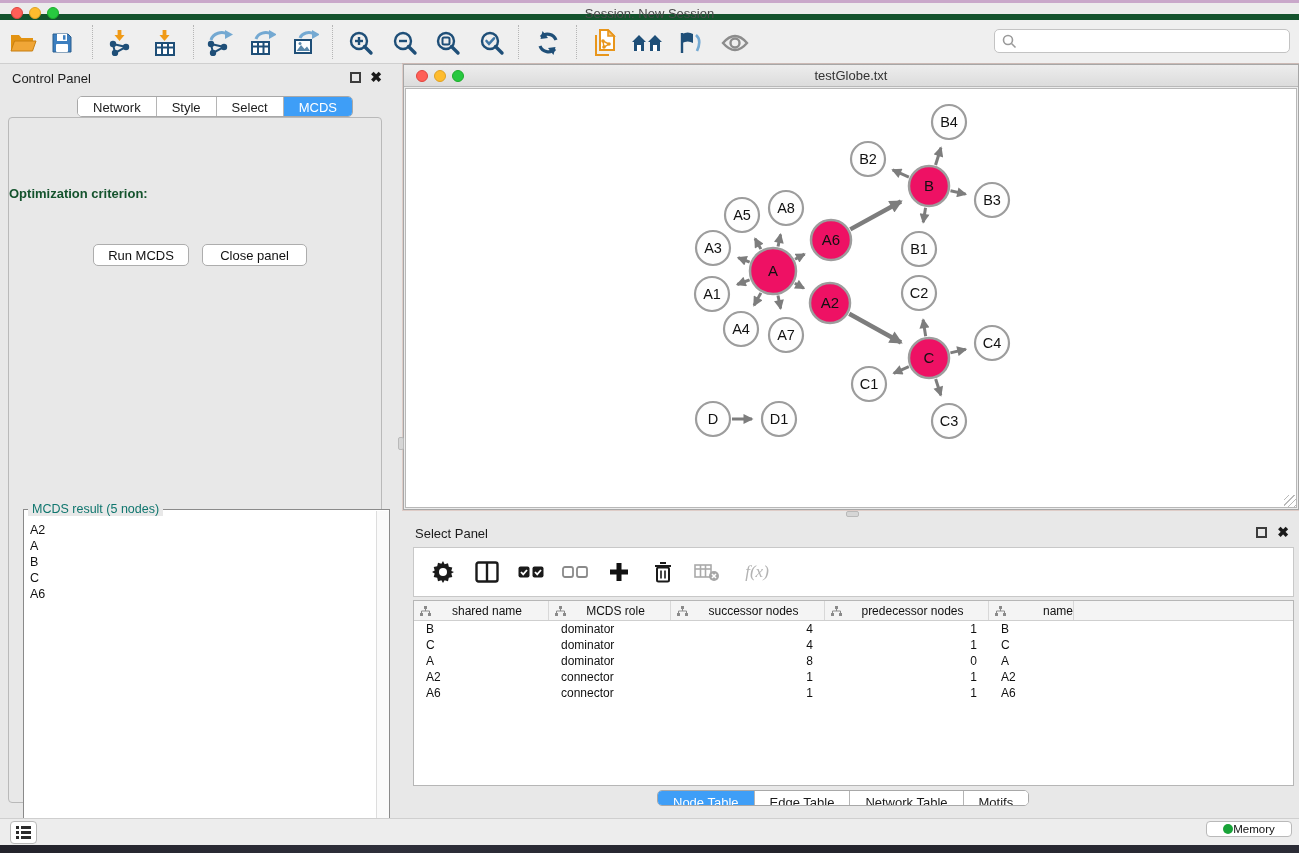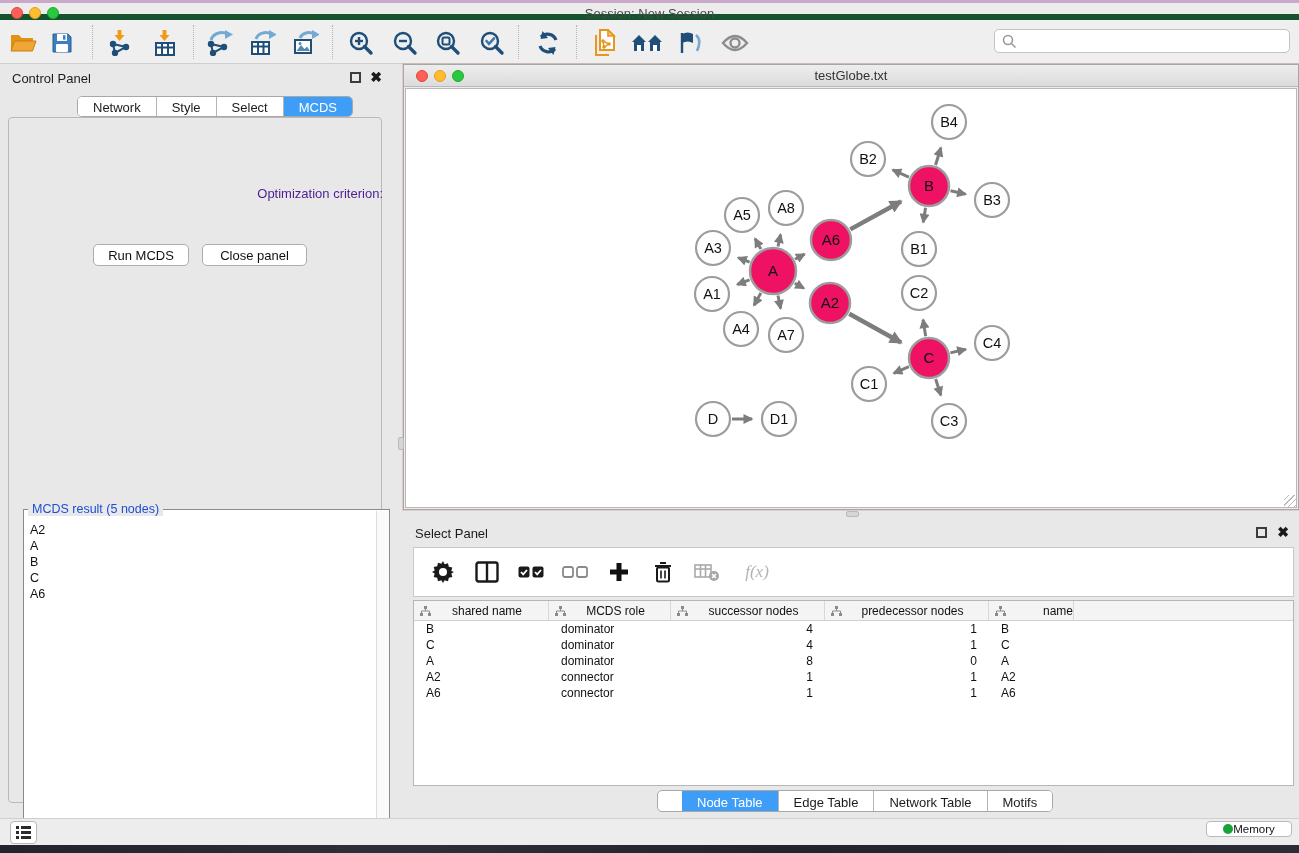--- a/index.html
+++ b/index.html
@@ -24,32 +24,32 @@
   .winbtn-x { font-size:14px; font-weight:bold; color:#1a1a1a; line-height:11px; }
   .cpanel .head-btns { position:absolute; right:8px; top:8px; display:flex; gap:9px; align-items:center; }
 
   .seg-tabs { position:absolute; display:flex; border:1px solid #a8a8a8; border-radius:5px; overflow:hidden; background:#fff; height:21px; }
   .seg { font-size:13px; color:#1c1c1c; background:#fff; border:none; border-right:1px solid #b5b5b5; padding:0 15px; height:21px; line-height:20px; cursor:pointer; }
   .seg:last-child { border-right:none; }
   .seg.active { background:#3e9ef7; color:#fff; }
   .cpanel .seg-tabs { left:77px; top:32px; }
 
   .cpanel-card { position:absolute; left:8px; top:53px; width:374px; height:750px; max-height:686px; border:1px solid #b9b9b9; border-radius:4px; background:#e8e8e8; }
-  .opt-label { position:absolute; left:0; width:374px; top:68px; text-align:right; font-size:13px; color:#4c1d95; font-weight:400; }
+  .opt-label { position:absolute; left:0; width:374px; top:68px; text-align:left; font-size:13px; color:#14532d; font-weight:700; }
   .criterion { position:absolute; left:34px; top:90px; width:314px; height:24px; background:#fff; border:1px solid #acacac; border-radius:5px; font-size:13px; color:#111; line-height:22px; padding-left:10px; cursor:pointer; }
   .criterion .stepper { position:absolute; right:1px; top:1px; width:21px; height:20px; border-radius:4px; background:linear-gradient(#55a7f9,#2a7cf7); display:flex; flex-direction:column; align-items:center; justify-content:center; gap:2px; }
   .criterion .stepper span { width:0; height:0; border-left:4px solid transparent; border-right:4px solid transparent; }
   .chev-up { border-bottom:5px solid #fff; }
   .chev-dn { border-top:5px solid #fff; }
   .cp-btn { position:absolute; height:22px; background:#fff; border:1px solid #adadad; border-radius:5px; font-size:13px; color:#111; cursor:pointer; font-family:"Liberation Sans",sans-serif; }
   .btn-run { left:84px; top:126px; width:96px; }
   .btn-close { left:193px; top:126px; width:105px; }
 
   .result-box { position:absolute; left:14px; top:391px; width:367px; height:342px; border:1px solid #8a8a8a; background:#fff; }
-  .result-legend { position:absolute; left:4px; top:-8px; background:#e8e8e8; padding:0 4px; font-size:12.5px; color:#1d4ed8; }
+  .result-legend { position:absolute; left:4px; top:-8px; background:#e8e8e8; padding:0 4px; font-size:12.5px; color:#0f766e; }
   .result-list { position:absolute; left:0; top:4px; bottom:0; right:14px; overflow:hidden; padding:8px 0 0 6px; }
   .result-item { font-size:12.5px; color:#111; line-height:16px; }
   .result-scroll { position:absolute; right:0; top:1px; bottom:1px; width:13px; background:#fafafa; border-left:1px solid #ddd; }
 
   
   .netwin { position:absolute; left:403px; top:64px; width:896px; height:446px; background:#ececec; border:1px solid #a7a7a7; box-shadow:0 0 0 1px rgba(190,120,100,.25); }
   .netwin .nw-titlebar { position:absolute; left:0; top:0; right:0; height:22px; background:linear-gradient(#ededed,#dcdcdc); border-bottom:1px solid #b9b9b9; }
   .nw-title { position:absolute; left:0; right:0; top:3px; text-align:center; font-size:13px; color:#333; }
   .canvas { position:absolute; left:1px; top:23px; right:1px; bottom:1px; background:#fff; border:1px solid #b8b8b8; }
   .canvas svg { position:absolute; inset:0; }
@@ -66,21 +66,21 @@
   .fx-label { font-family:"Liberation Serif",serif; font-style:italic; font-size:17px; color:#b3b3b3; }
 
   .dtable { position:absolute; left:10px; top:81px; width:881px; height:186px; background:#fff; border:1px solid #b6b6b6; overflow:hidden; }
   .thead { display:flex; height:20px; background:#f4f4f4; border-bottom:1px solid #cfcfcf; }
   .th { display:flex; align-items:center; justify-content:center; gap:6px; font-size:12px; color:#111; border-right:1px solid #d8d8d8; position:relative; }
   .th .tree-ic { position:absolute; left:6px; top:5px; }
   .trow { display:flex; height:16px; }
   .td { font-size:12px; color:#111; line-height:16px; padding:0 12px; white-space:nowrap; overflow:hidden; }
   .td.r { text-align:right; }
 
-  .tpanel .seg-tabs { left:254px; top:271px; height:22px;padding-left:24px; }
+  .tpanel .seg-tabs { left:254px; top:271px; height:16px; }
   .tpanel .seg { height:22px; line-height:21px; }
 
   
   .statusbar { position:absolute; left:0; top:818px; width:1299px; height:27px; background:#ededed; border-top:1px solid #cfcfcf; }
   .list-btn { position:absolute; left:10px; top:2px; width:27px; height:23px; background:#fff; border:1px solid #b9b9b9; border-radius:4px; display:flex; align-items:center; justify-content:center; cursor:pointer; }
   .mem-btn { position:absolute; right:7px; top:2px; width:86px; height:16px; background:#fff; border:1px solid #b9b9b9; border-radius:4px; display:flex; align-items:center; justify-content:center; cursor:pointer; }
   .mem-dot { width:10px; height:10px; border-radius:50%; background:#18a338; }
   .mem-label { font-size:11.5px; color:#111; }
   .desktop-strip { position:absolute; left:0; top:845px; width:1299px; height:8px; background:linear-gradient(90deg,#23232b,#2e2f3a 30%,#23232b 60%,#2b2c36); }
 

